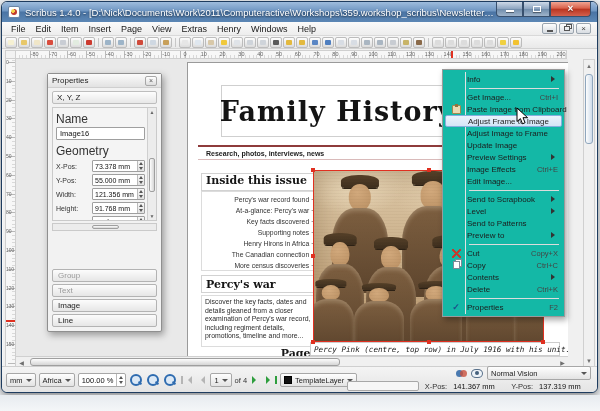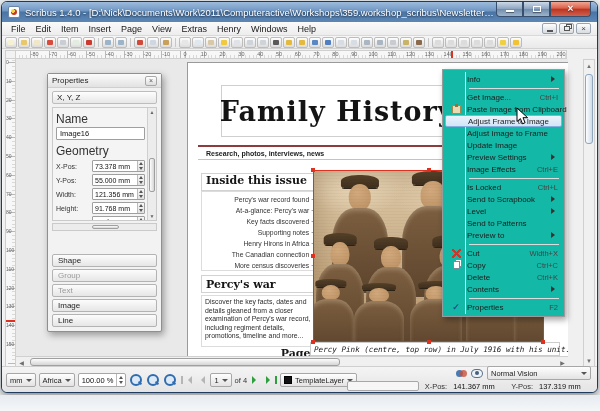--- a/index.html
+++ b/index.html
@@ -518,26 +518,25 @@
       <div class="crow">
         <span class="cgut"></span>
         <span class="clab">Preview Settings</span>
         <span class="carr"></span>
       </div>
       <div class="crow">
         <span class="cgut"></span>
         <span class="clab">Image Effects</span>
         <span class="csc">Ctrl+E</span>
       </div>
+      <div class="crow">
+        <span class="cgut"></span>
+        <span class="clab">Edit Image...</span>
+      </div>
       <div class="csep"></div>
-      <div class="crow">
-        <span class="cgut"></span>
-        <span class="clab">Is Locked</span>
-        <span class="csc">Ctrl+L</span>
-      </div>
       <div class="crow">
         <span class="cgut"></span>
         <span class="clab">Send to Scrapbook</span>
         <span class="carr"></span>
       </div>
       <div class="crow">
         <span class="cgut"></span>
         <span class="clab">Level</span>
         <span class="carr"></span>
       </div>
@@ -549,38 +548,38 @@
         <span class="cgut"></span>
         <span class="clab">Preview to</span>
         <span class="carr"></span>
       </div>
       <div class="csep"></div>
       <div class="crow">
         <span class="cgut">
           <span class="mi mi-cut"></span>
         </span>
         <span class="clab">Cut</span>
-        <span class="csc">Width+X</span>
+        <span class="csc">Copy+X</span>
       </div>
       <div class="crow">
         <span class="cgut">
           <span class="mi mi-copy"></span>
         </span>
         <span class="clab">Copy</span>
         <span class="csc">Ctrl+C</span>
       </div>
       <div class="crow">
         <span class="cgut"></span>
+        <span class="clab">Contents</span>
+        <span class="carr"></span>
+      </div>
+      <div class="crow">
+        <span class="cgut"></span>
         <span class="clab">Delete</span>
         <span class="csc">Ctrl+K</span>
-      </div>
-      <div class="crow">
-        <span class="cgut"></span>
-        <span class="clab">Contents</span>
-        <span class="carr"></span>
       </div>
       <div class="csep"></div>
       <div class="crow">
         <span class="cgut">
           <span class="chk">✓</span>
         </span>
         <span class="clab">Properties</span>
         <span class="csc">F2</span>
       </div>
     </div>
@@ -651,21 +650,20 @@
       <div class="pal-vsb">
         <span class="a" style="top:1px">▲</span>
         <div class="vt"></div>
         <span class="a" style="bottom:1px">▼</span>
       </div>
     </div>
     <div class="pal-hsb">
         <div class="ht"></div>
       </div>
     <div class="pal-btns">
-        <div class="pbtn">Shape</div>
         <div class="pbtn dis">Group</div>
         <div class="pbtn dis">Text</div>
         <div class="pbtn">Image</div>
         <div class="pbtn">Line</div>
       </div>
   </div>
 
   <div class="cursor">
     <svg width="13" height="19" viewBox="0 0 13 19">
         <path d="M1,1 L1,14.5 L4.4,11.6 L6.5,16.8 L9.1,15.7 L7,10.7 L11.6,10.7 Z" fill="#ffffff" stroke="#000000" stroke-width="1"></path>

